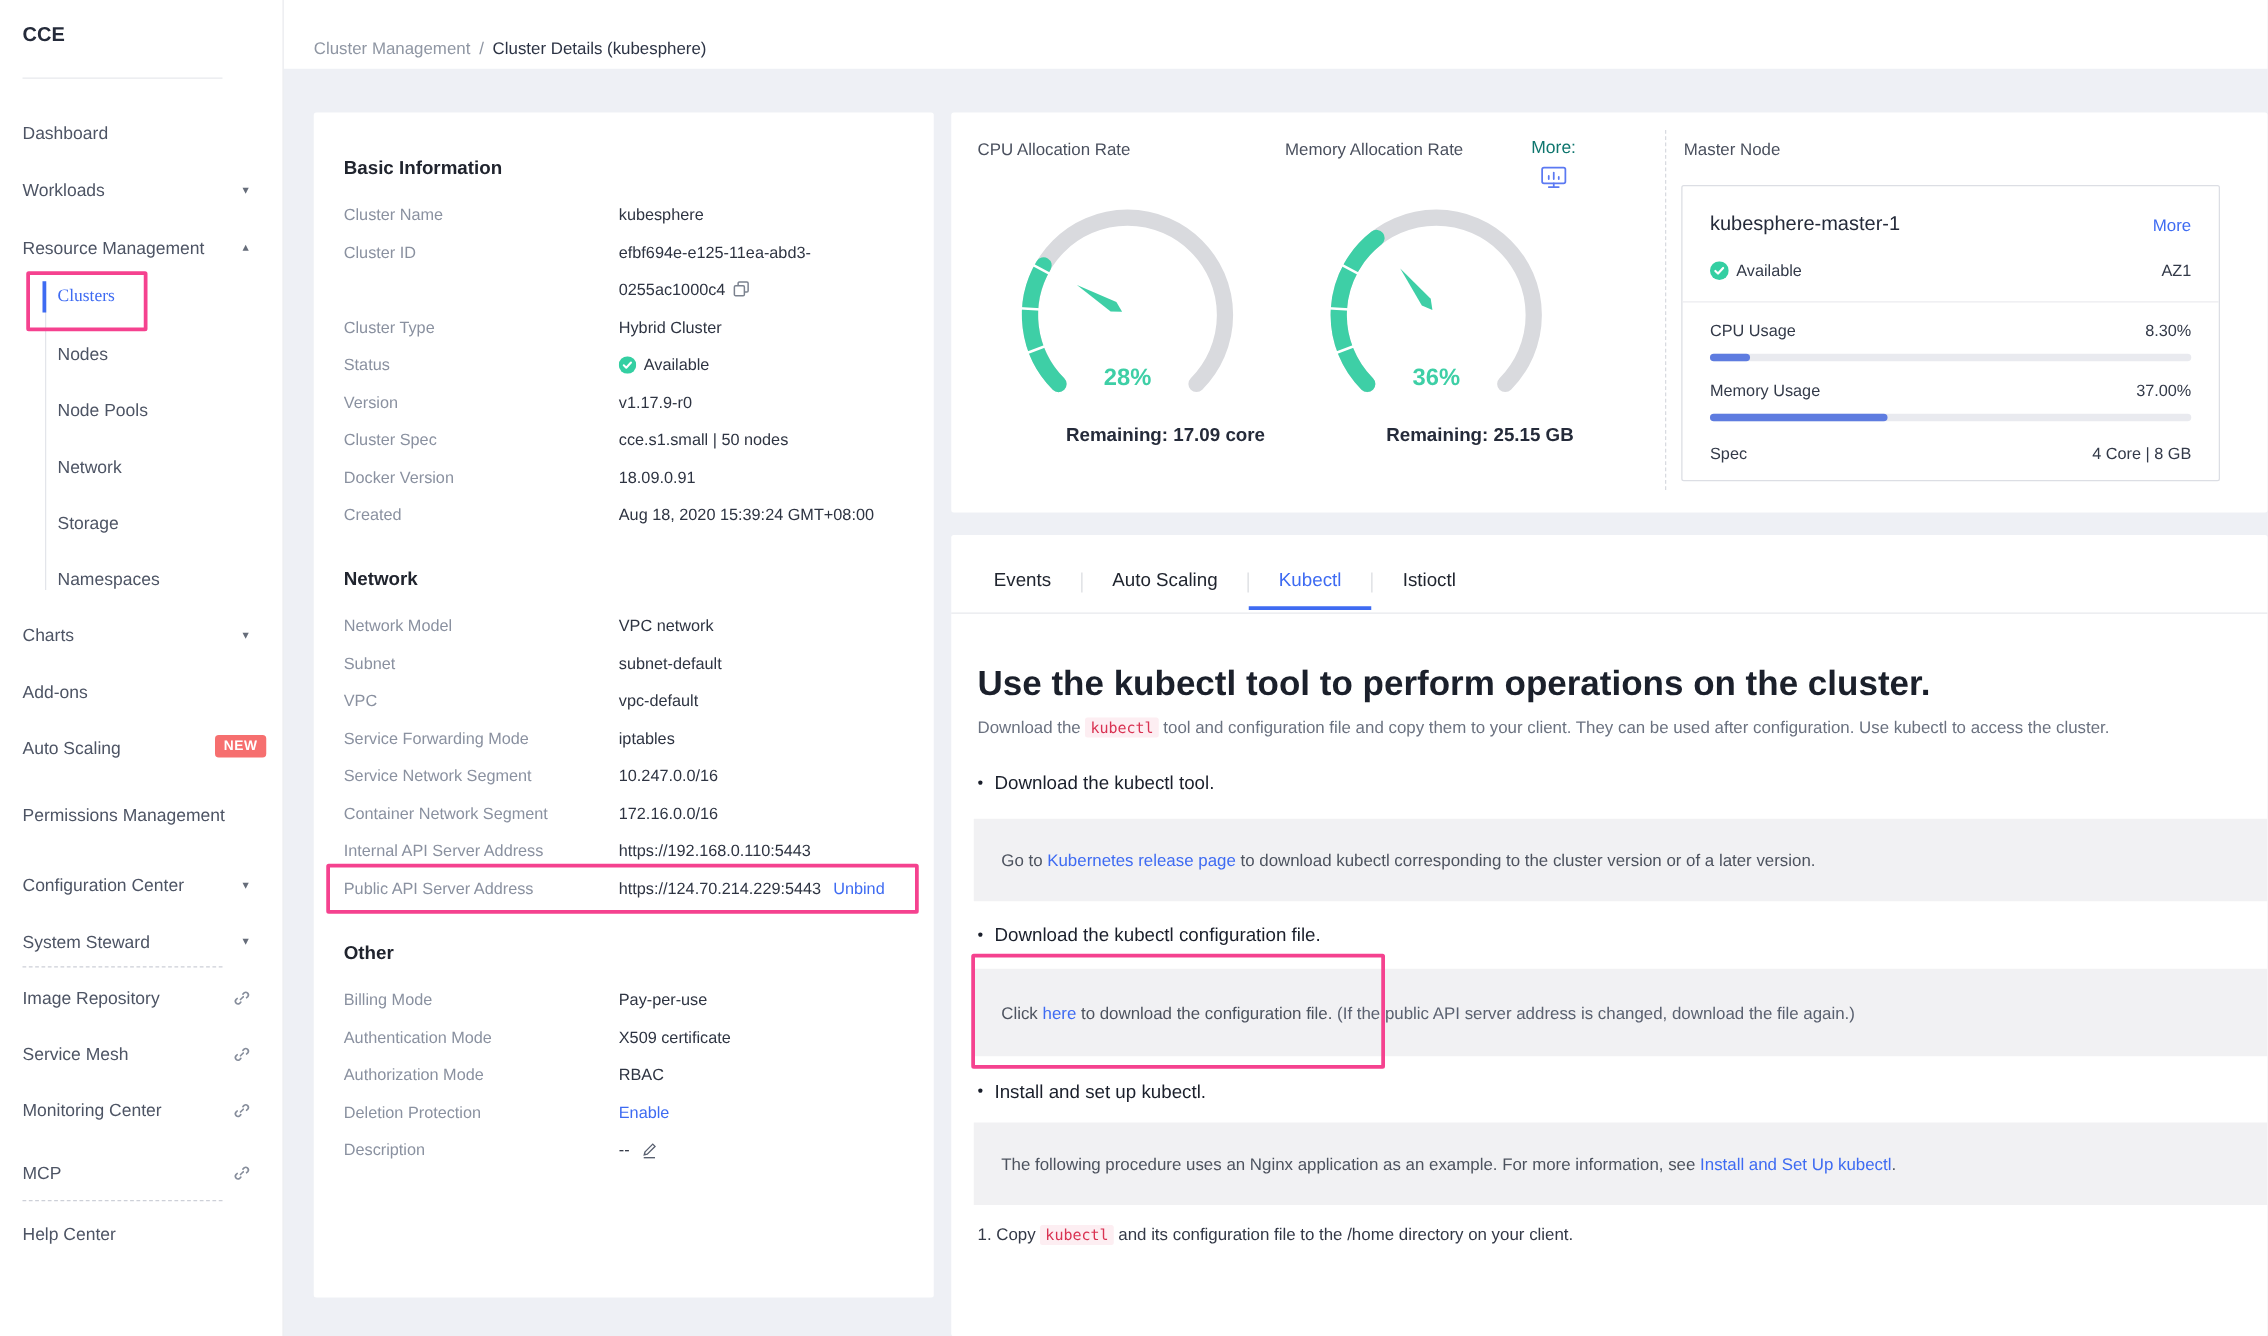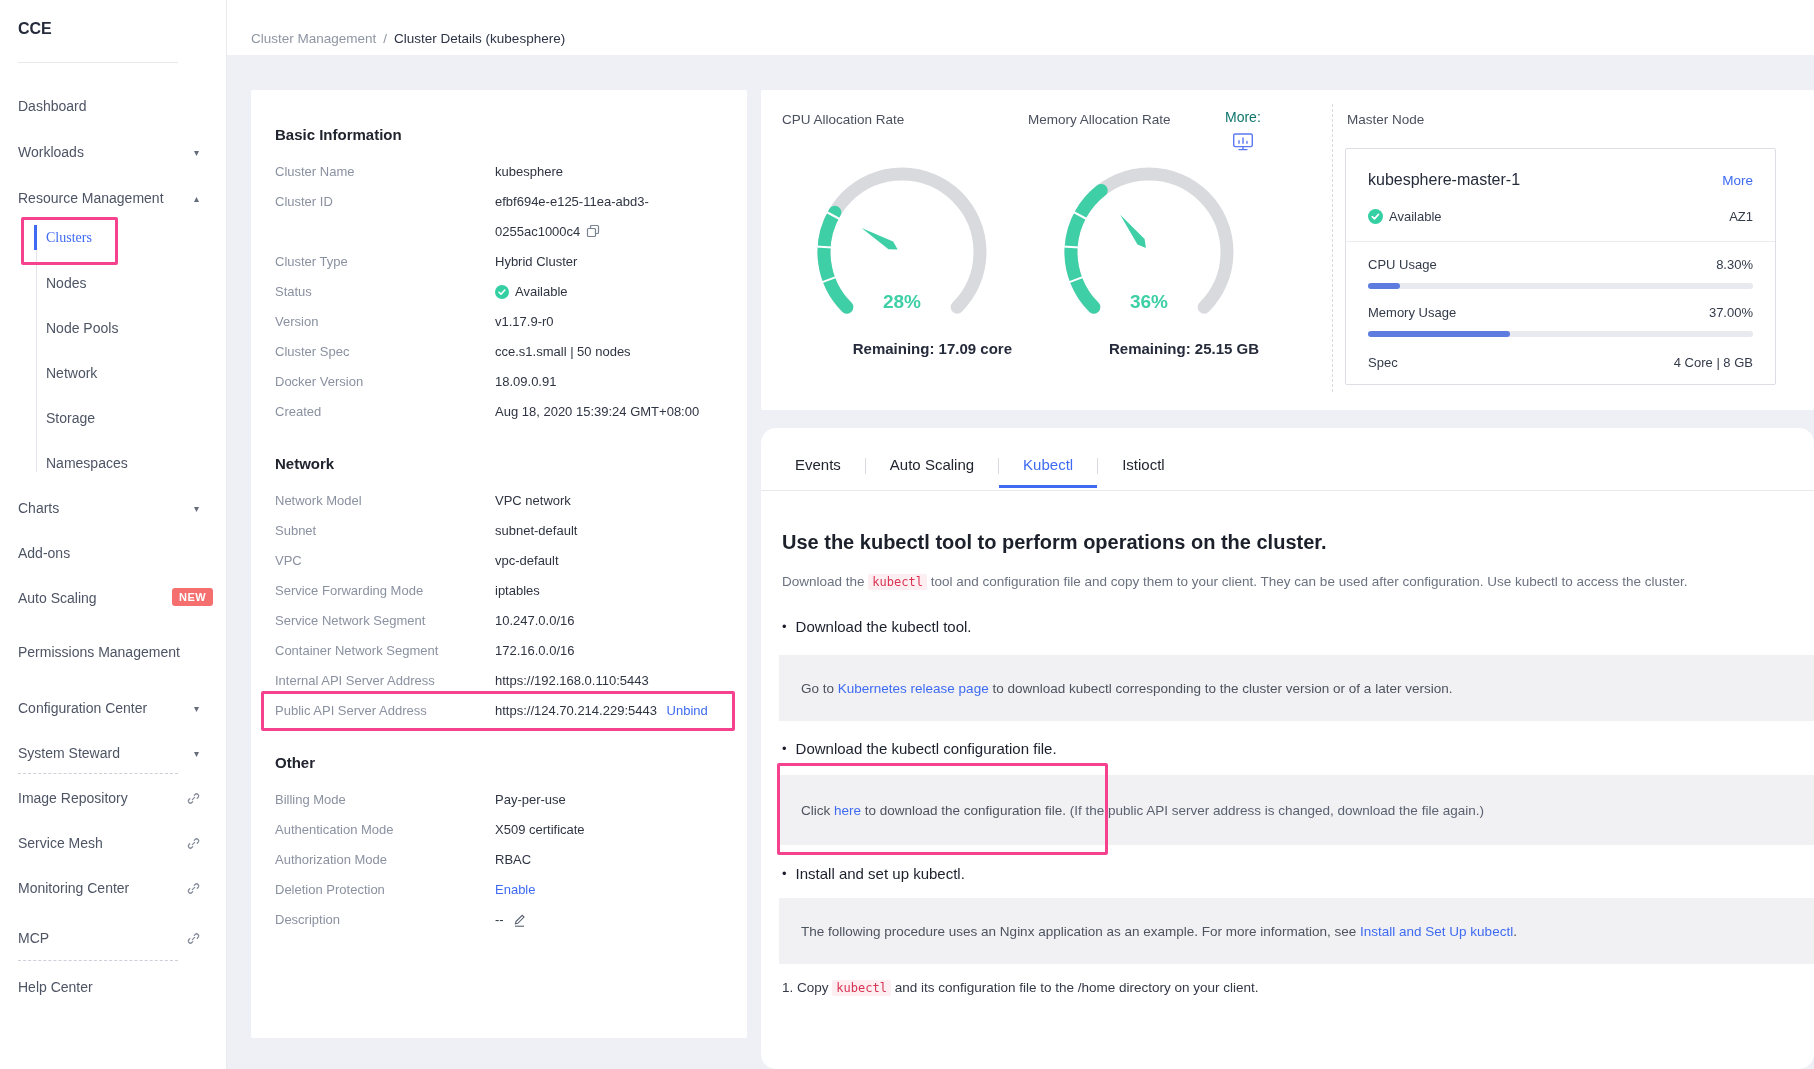--- a/index.html
+++ b/index.html
@@ -29,21 +29,21 @@
   .topbar { position:absolute; left:227px; top:0; width:1587px; height:55px; background:#fff; }
   .crumbs { position:absolute; left:24px; top:19px; font-size:13.5px;margin-top:12px; }
   .crumb-parent { color:#8f96a3; cursor:pointer; }
   .crumb-sep { color:#8f96a3; margin:0 7px; }
   .crumb-current { color:#2c3344; }
 
   
   .card { position:absolute; background:#fff; border-radius:2px; }
   .left-card { left:251px; top:90px; width:496px; height:948px; }
   .rt-panel { left:761px; top:90px; width:1053px; height:320px; }
-  .rb-panel { left:761px; top:428px; width:1053px; height:641px;border-radius:15px; }
+  .rb-panel { left:761px; top:428px; width:1053px; height:641px; }
 
   
   .sec-title { font-size:15px; font-weight:bold; color:#20242e; margin:0 24px; }
   .kv { margin:14px 24px 0 24px; font-size:13px; }
   .kv-row { display:flex; line-height:30px; position:relative; }
   .kv-label { width:220px; flex:0 0 220px; color:#8a91a0; }
   .kv-value { color:#2e3442; }
   .mt-sec { margin-top:28px; }
   a.link, .link { color:#3e6bf2; text-decoration:none; cursor:pointer; }
   .copy-icon { display:inline-flex; vertical-align:-2px; margin-left:6px; cursor:pointer; }
@@ -67,21 +67,21 @@
 
   
   .tabs { position:absolute; left:34px; top:28px; display:flex; align-items:flex-start; }
   .tab { font-size:15px; color:#20252f; padding:0 24px 12px 24px; cursor:pointer; border-bottom:3px solid transparent; }
   .tab:first-child { padding-left:0; }
   .tab.active { color:#3e6bf2; border-bottom-color:#3e6bf2; }
   .tab-sep { width:1px; height:16px; background:#d9dbe0; margin-top:2px; }
   .tabs-divider { position:absolute; left:0; right:0; top:62px; border-top:1px solid #e8e9ed; }
 
   
-  .kc-heading { position:absolute; left:21px; top:103px; font-size:20px; font-weight:bold; color:#1b202b; }
+  .kc-heading { position:absolute; left:21px; top:103px; font-size:28px; font-weight:bold; color:#1b202b; }
   .kc-intro { position:absolute; left:21px; top:146px; font-size:13.5px; color:#6b7280; white-space:nowrap; }
   .code { font-family:"DejaVu Sans Mono", monospace; font-size:12px; color:#d93252;
     background:#fdeef2; padding:1px 4px; border-radius:2px; }
   .kc-bullet { position:absolute; left:21px; font-size:15px; color:#1a1f2b; white-space:nowrap; }
   .kc-bullet::before { content:"•"; font-size:13px; margin-right:9px; position:relative; top:-1px; }
   .gray-box { position:absolute; left:18px; right:0; background:#f1f1f3; display:flex; align-items:center; }
   .gray-box .txt { margin-left:22px; font-size:13.5px; color:#4d535f; white-space:nowrap; }
   .kc-numbered { position:absolute; left:21px; font-size:13.5px; color:#333947; white-space:nowrap; }
 </style>
 </head>

